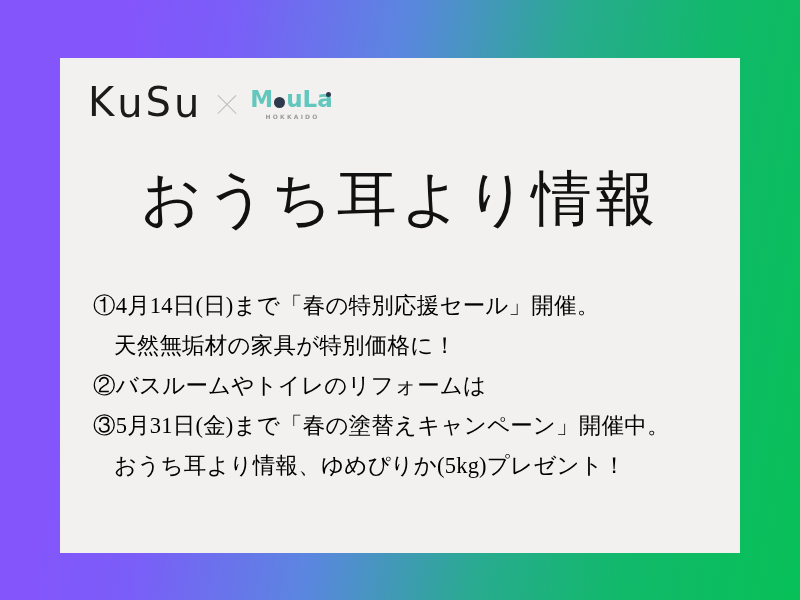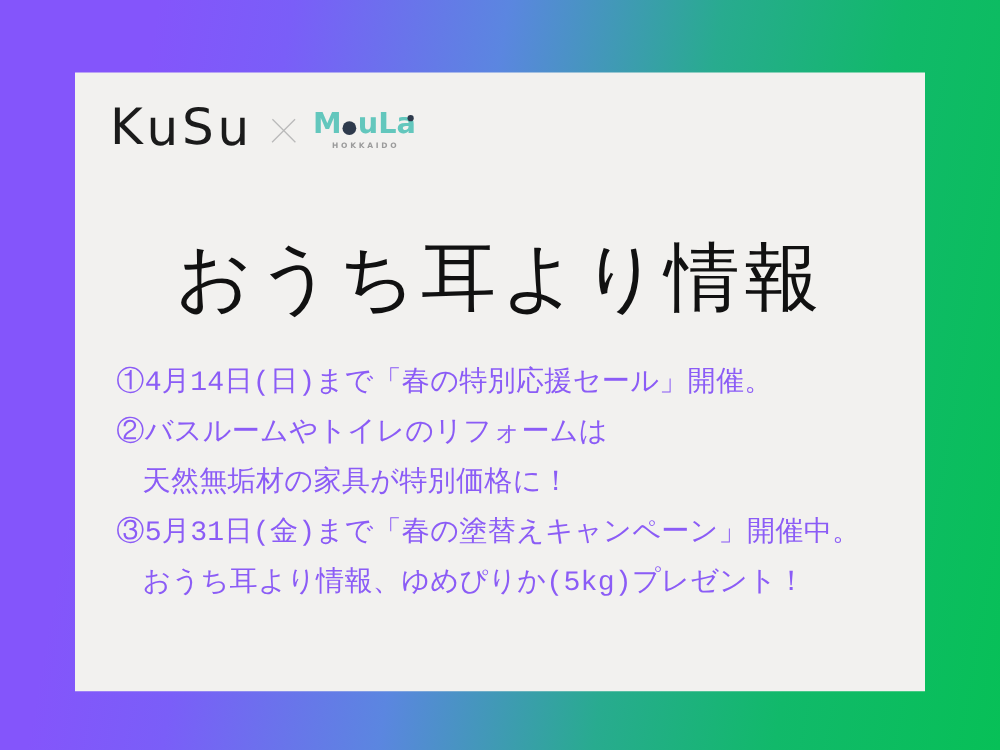--- a/index.html
+++ b/index.html
@@ -147,35 +147,34 @@
     right: 0;
     top: 105px;
     text-align: center;
     font-family: "DejaVu Sans", sans-serif;
     font-size: 60px;
     line-height: 70px;
     letter-spacing: 4px;
     color: #111111;
     font-weight: 400;
     white-space: nowrap;
-    margin-top: 24px;
   }
 
   
   .body-block {
     position: absolute;
     left: 33px;
     top: 228px;
     right: 20px;
   }
   .body-line {
-    font-family: Liberation Mono, monospace;
+    font-family: Liberation Serif, serif;
     font-size: 22.5px;
     line-height: 40px;
-    color: #8b5cf6;
+    color: #000000;
     letter-spacing: 0.2px;
     white-space: nowrap;
   }
   .body-line.indent { padding-left: 21px; }
 </style>
 </head>
 <body>
 
 <div id="stage">
 
@@ -202,20 +201,20 @@
         </div>
         <div class="moula-sub">HOKKAIDO</div>
       </div>
 
     </div>
 
     <div class="headline">おうち耳より情報</div>
 
     <div class="body-block">
       <div class="body-line">①4月14日(日)まで「春の特別応援セール」開催。</div>
+      <div class="body-line indent">天然無垢材の家具が特別価格に！</div>
       <div class="body-line">②バスルームやトイレのリフォームは</div>
-      <div class="body-line indent">天然無垢材の家具が特別価格に！</div>
       <div class="body-line">③5月31日(金)まで「春の塗替えキャンペーン」開催中。</div>
       <div class="body-line indent">おうち耳より情報、ゆめぴりか(5kg)プレゼント！</div>
     </div>
 
   </div>
 </div>
 
 </body></html>

